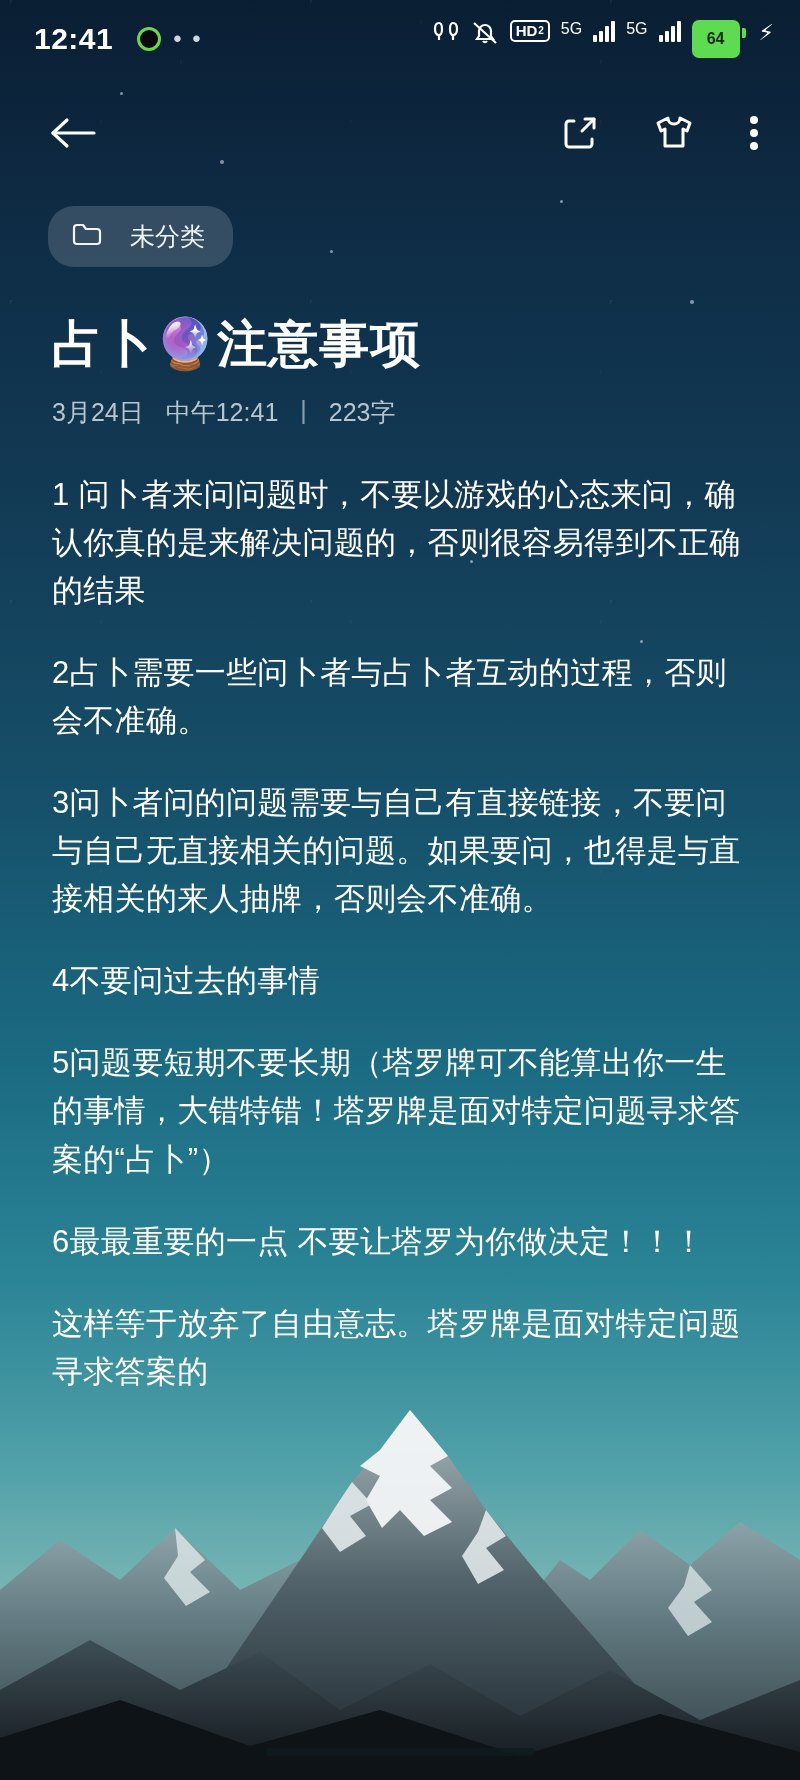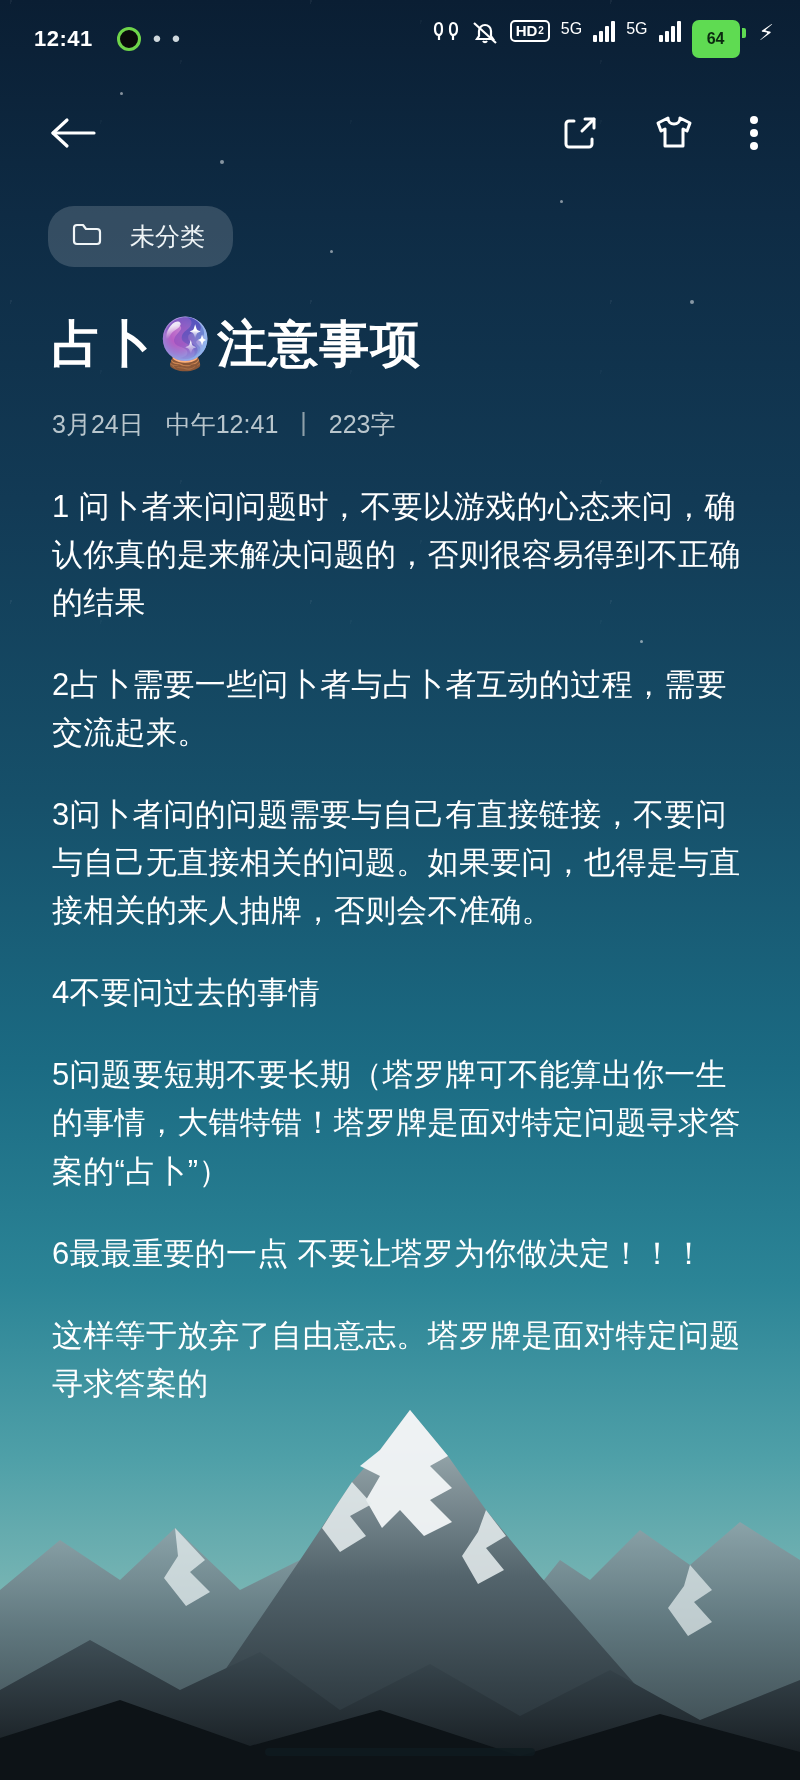--- a/index.html
+++ b/index.html
@@ -51,21 +51,21 @@
   
   .statusbar {
     position:relative;
     height:78px;
     display:flex;
     align-items:center;
     padding:0 26px 0 34px;
     color:#ffffff;
     z-index:5;
   }
-  .clock { font-size:22px; font-weight:600; letter-spacing:.5px; }
+  .clock { font-size:30px; font-weight:600; letter-spacing:.5px; }
   .sb-left-extra { display:flex; align-items:center; gap:12px; margin-left:24px; }
   .camhole {
     width:24px;height:24px;border-radius:50%;
     background:#0a0a0a;
     border:3px solid #6fd44a;
   }
   .dots3 { color:#cfd8dd; font-size:24px; letter-spacing:2px; line-height:1; }
   .sb-right { margin-left:auto; display:flex; align-items:flex-start; gap:11px; }
   .sb-ico { display:flex; align-items:center; color:#fff; }
   .hd-badge {
@@ -125,21 +125,21 @@
     margin-top:44px;
     font-size:50px;
     font-weight:700;
     color:#ffffff;
     letter-spacing:1px;
     display:flex;
     align-items:center;
     gap:4px;
   }
   .meta {
-    margin-top:30px;
+    margin-top:18px;
     font-size:25px;
     color:#b9c6cd;
     display:flex;
     gap:22px;
   }
   .meta .sep { color:#8ea0aa; }
   .body { margin-top:42px; }
   .para {
     color:#ffffff;
     font-size:31px;
@@ -283,21 +283,21 @@
 
     <div class="meta">
       <span>3月24日</span>
       <span>中午12:41</span>
       <span class="sep">|</span>
       <span>223字</span>
     </div>
 
     <div class="body">
       <p class="para">1 问卜者来问问题时，不要以游戏的心态来问，确认你真的是来解决问题的，否则很容易得到不正确的结果</p>
-      <p class="para">2占卜需要一些问卜者与占卜者互动的过程，需要交流起来。</p>
+      <p class="para">2占卜需要一些问卜者与占卜者互动的过程，否则会不准确。</p>
       <p class="para">3问卜者问的问题需要与自己有直接链接，不要问与自己无直接相关的问题。如果要问，也得是与直接相关的来人抽牌，否则会不准确。</p>
       <p class="para">4不要问过去的事情</p>
       <p class="para">5问题要短期不要长期（塔罗牌可不能算出你一生的事情，大错特错！塔罗牌是面对特定问题寻求答案的“占卜”）</p>
       <p class="para">6最最重要的一点 不要让塔罗为你做决定！！！</p>
       <p class="para">这样等于放弃了自由意志。塔罗牌是面对特定问题寻求答案的</p>
     </div>
   </div>
 
   
   <div class="photo">

